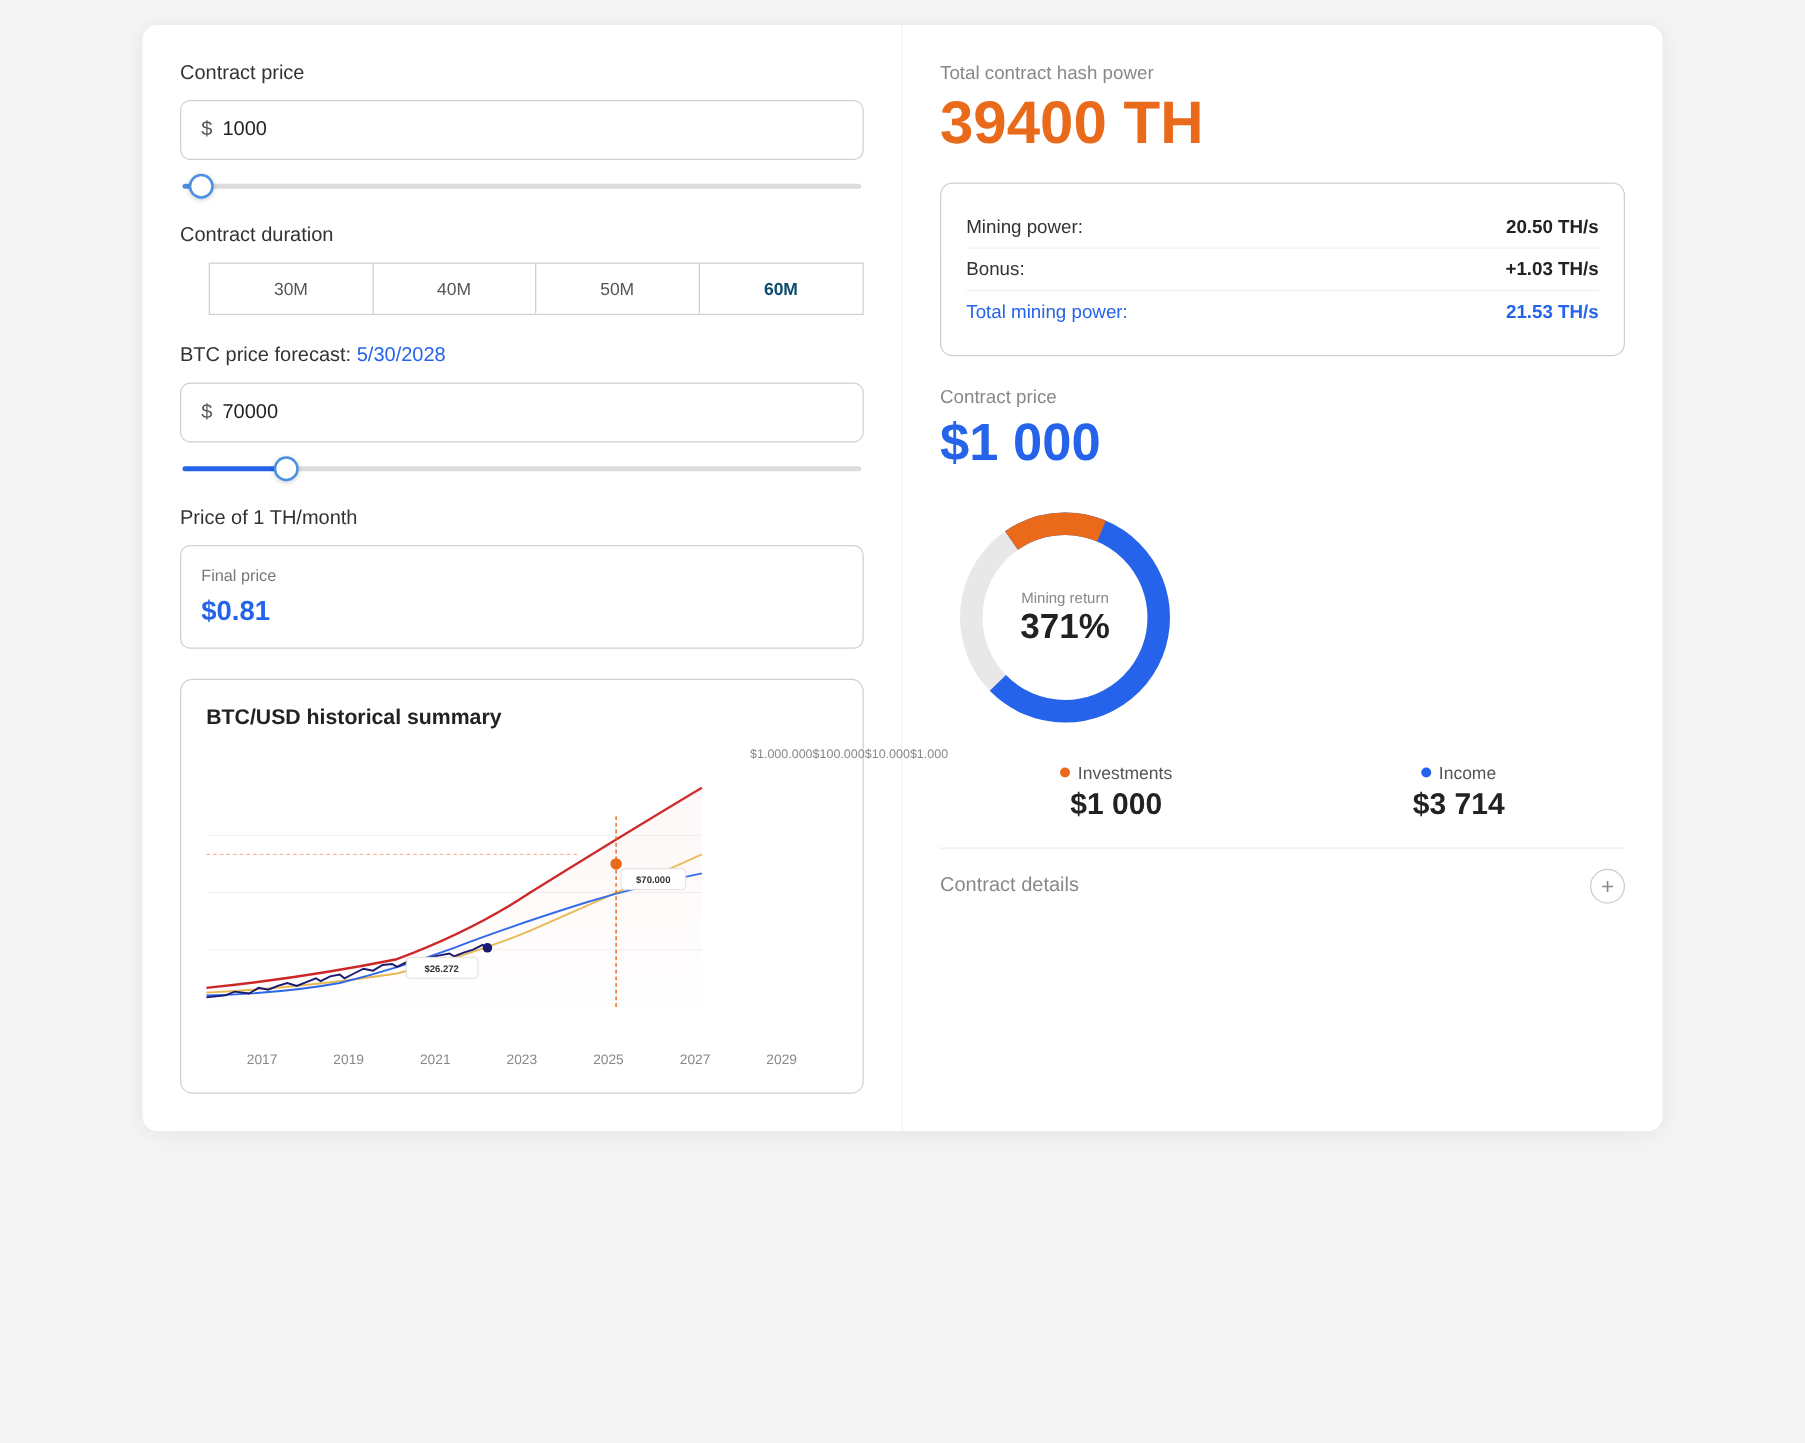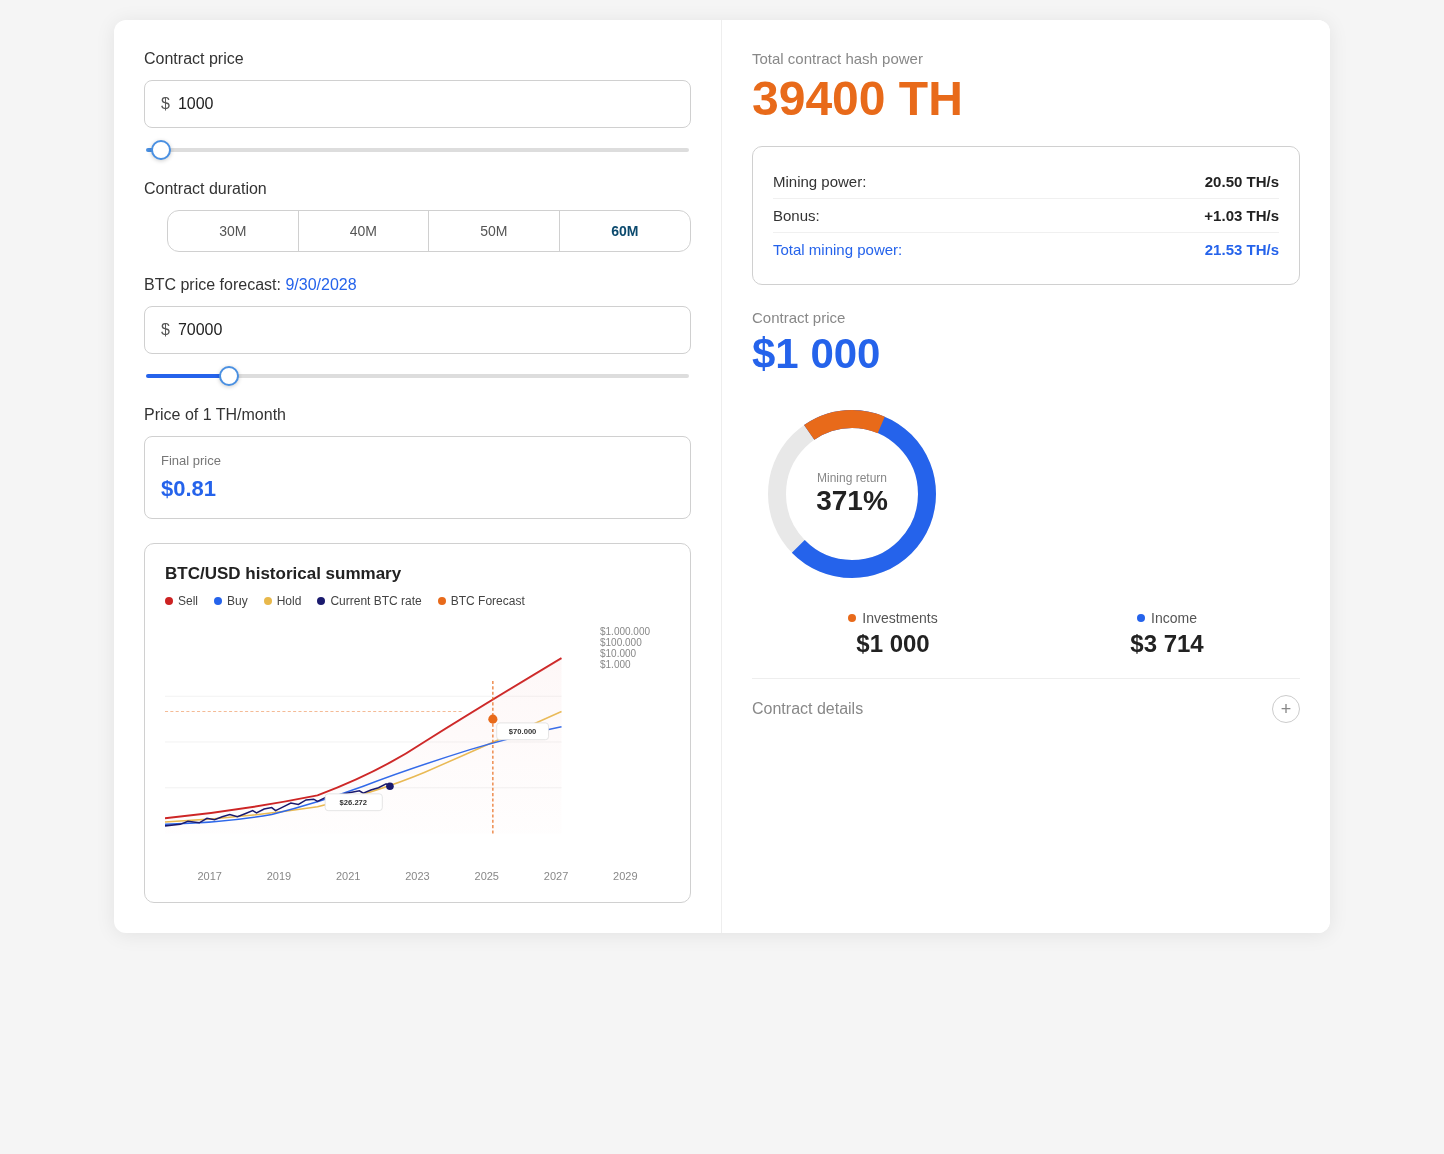--- a/index.html
+++ b/index.html
@@ -87,21 +87,21 @@
       border: 2px solid #4a90e2;
       box-shadow: 0 1px 4px rgba(0,0,0,0.2);
       cursor: pointer;
     }
 
     .duration-section { margin-bottom: 24px; }
     .duration-tabs {
       display: grid;
       grid-template-columns: repeat(4, 1fr);
       border: 1.5px solid #d0d0d0;
-      border-radius: 12px;
+      border-radius: 0;
       overflow: hidden;
       margin-left: 23px;
     }
     .duration-tab {
       padding: 12px;
       text-align: center;
       font-size: 14px;
       color: #555;
       cursor: pointer;
       border-right: 1px solid #d0d0d0;
@@ -184,21 +184,21 @@
     .chart-svg {
       width: 100%;
       height: 100%;
     }
     .y-axis-labels {
       position: absolute;
       right: 0;
       top: 0;
       height: 100%;
       display: flex;
-      flex-direction: column;
+      flex-direction: row;
       justify-content: space-between;
       font-size: 10px;
       color: #888;
       padding: 4px 0;
     }
     .x-axis-labels {
       display: flex;
       justify-content: space-around;
       font-size: 11px;
       color: #888;
@@ -359,21 +359,21 @@
         <div class="duration-tab">30M</div>
         <div class="duration-tab">40M</div>
         <div class="duration-tab">50M</div>
         <div class="duration-tab active">60M</div>
       </div>
     </div>
 
     <div>
       <div class="forecast-label">
         <span>BTC price forecast:</span>
-        <a href="#">9/30/2028</a>
+        <a href="#">5/30/2028</a>
       </div>
       <div class="price-input-box">
         <span>$</span>
         <input type="text" value="70000" readonly="" style="">
       </div>
       <div class="slider-container">
         <input type="range" class="slider-btc" min="0" max="500000" value="70000" style="">
       </div>
     </div>
 
@@ -382,42 +382,20 @@
       <div class="price-cards">
         <div class="price-card">
           <div class="price-card-label">Final price</div>
           <div class="price-card-value">$0.81</div>
         </div>
       </div>
     </div>
 
     <div class="chart-section">
       <div class="chart-title">BTC/USD historical summary</div>
-      <div class="chart-legend">
-        <div class="legend-item">
-          <div class="legend-dot" style="background:#cc2222;"></div>
-          <span>Sell</span>
-        </div>
-        <div class="legend-item">
-          <div class="legend-dot" style="background:#2563eb;"></div>
-          <span>Buy</span>
-        </div>
-        <div class="legend-item">
-          <div class="legend-dot" style="background:#e8b84b;"></div>
-          <span>Hold</span>
-        </div>
-        <div class="legend-item">
-          <div class="legend-dot" style="background:#1a1a6e;"></div>
-          <span>Current BTC rate</span>
-        </div>
-        <div class="legend-item">
-          <div class="legend-dot" style="background:#e86a1a;"></div>
-          <span>BTC Forecast</span>
-        </div>
-      </div>
       <div style="display:flex; gap:8px;">
         <div class="chart-area" style="flex:1;">
           <svg class="chart-svg" viewBox="0 0 560 240">
 
             <defs>
               <linearGradient id="sellFill" x1="0" y1="0" x2="0" y2="1">
                 <stop offset="0%" stop-color="#f5cccc" stop-opacity="0.5"></stop>
                 <stop offset="100%" stop-color="#f5cccc" stop-opacity="0.1"></stop>
               </linearGradient>
             </defs>

